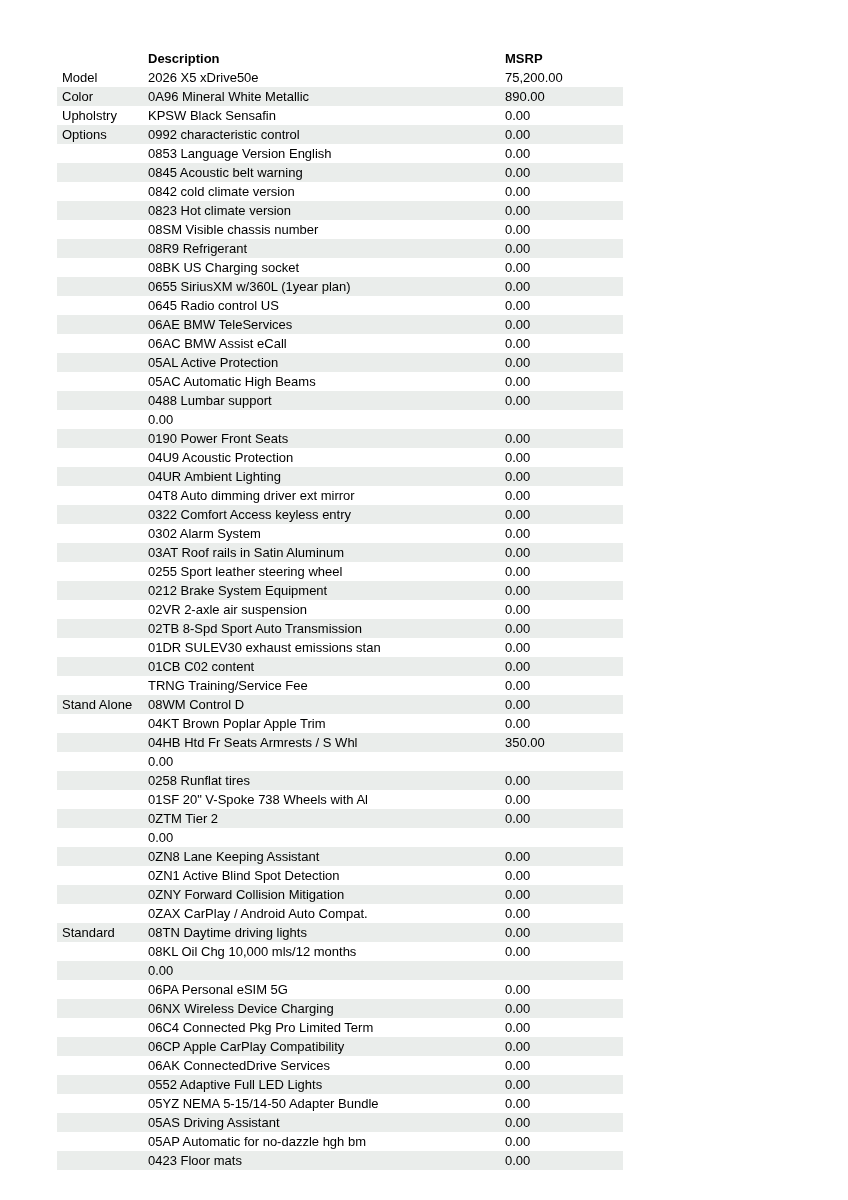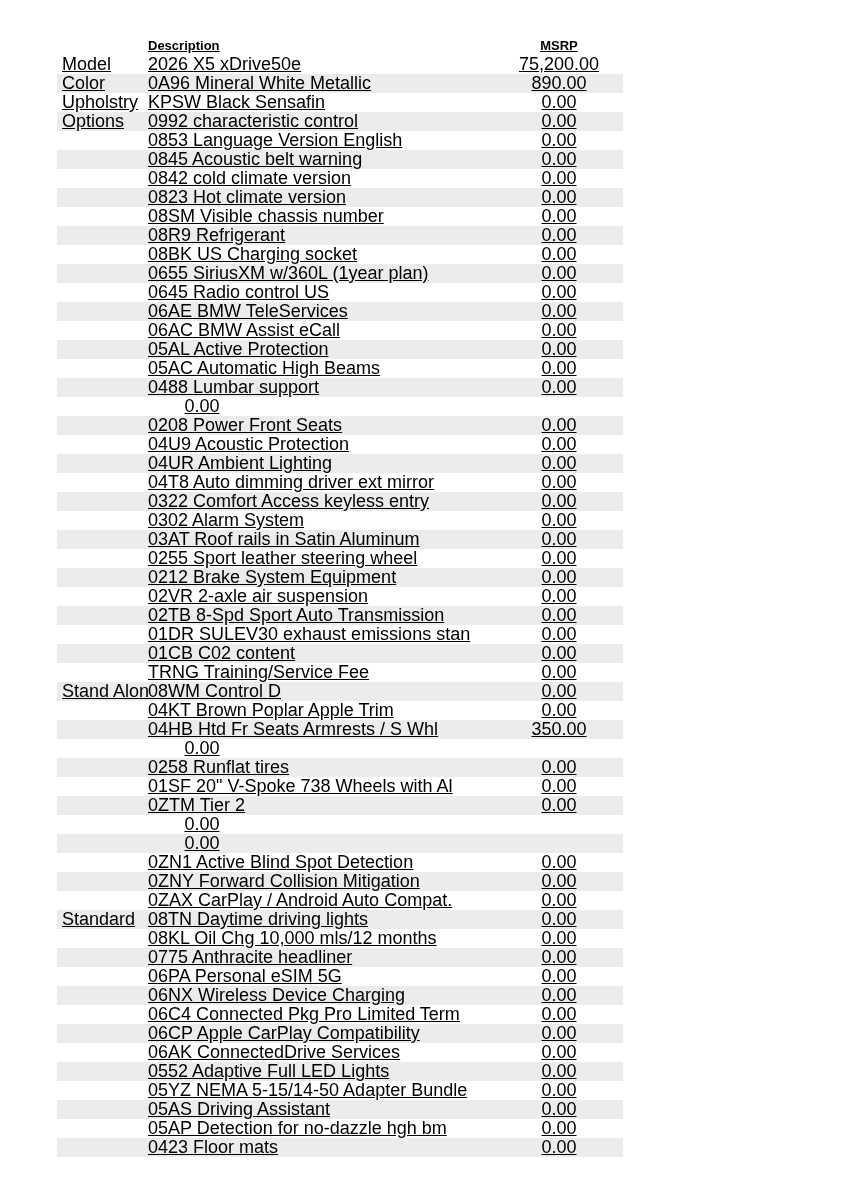--- a/index.html
+++ b/index.html
@@ -8,59 +8,58 @@
     background: #ffffff;
   }
   body {
     width: 848px;
     height: 1200px;
     font-family: "Liberation Sans", sans-serif;
     color: #000000;
     overflow: hidden;
   }
   .doc {
-    padding-top: 35px;
+    padding-top: 48px;
     padding-left: 57px;
     box-sizing: border-box;
-    text-decoration: underline;
   }
   .table {
     width: 566px;
   }
   .header-row {
     display: flex;
     align-items: center;
     height: 20px;
     font-size: 13px;
     font-weight: bold;
   }
   .rows .row {
     display: flex;
     align-items: center;
     height: 19px;
-    font-size: 18px;
+    font-size: 13px;
   }
   .rows .row:nth-child(even) {
     background: #eaedeb;
   }
   .cell-cat {
     width: 91px;
     padding-left: 5px;
     box-sizing: border-box;
     white-space: nowrap;
     overflow: hidden;
   }
   .cell-desc {
     flex: 1;
     white-space: nowrap;
     overflow: hidden;
   }
   .cell-msrp {
     width: 118px;
-    text-align: center;
+    text-align: left;
     padding-right: 10px;
     box-sizing: border-box;
     white-space: nowrap;
   }
 </style>
 </head>
 <body>
 
 <div class="doc">
   <div class="table">
@@ -180,21 +179,21 @@
     <div class="cell-msrp">0.00</div>
   </div>
 
   <div class="row">
     <div class="cell-cat"></div>
     <div class="cell-msrp">0.00</div>
   </div>
 
   <div class="row">
     <div class="cell-cat"></div>
-    <div class="cell-desc">0208 Power Front Seats</div>
+    <div class="cell-desc">0190 Power Front Seats</div>
     <div class="cell-msrp">0.00</div>
   </div>
 
   <div class="row">
     <div class="cell-cat"></div>
     <div class="cell-desc">04U9 Acoustic Protection</div>
     <div class="cell-msrp">0.00</div>
   </div>
 
   <div class="row">
@@ -310,20 +309,21 @@
     <div class="cell-msrp">0.00</div>
   </div>
 
   <div class="row">
     <div class="cell-cat"></div>
     <div class="cell-msrp">0.00</div>
   </div>
 
   <div class="row">
     <div class="cell-cat"></div>
+    <div class="cell-desc">0ZN8 Lane Keeping Assistant</div>
     <div class="cell-msrp">0.00</div>
   </div>
 
   <div class="row">
     <div class="cell-cat"></div>
     <div class="cell-desc">0ZN1 Active Blind Spot Detection</div>
     <div class="cell-msrp">0.00</div>
   </div>
 
   <div class="row">
@@ -345,21 +345,20 @@
   </div>
 
   <div class="row">
     <div class="cell-cat"></div>
     <div class="cell-desc">08KL Oil Chg 10,000 mls/12 months</div>
     <div class="cell-msrp">0.00</div>
   </div>
 
   <div class="row">
     <div class="cell-cat"></div>
-    <div class="cell-desc">0775 Anthracite headliner</div>
     <div class="cell-msrp">0.00</div>
   </div>
 
   <div class="row">
     <div class="cell-cat"></div>
     <div class="cell-desc">06PA Personal eSIM 5G</div>
     <div class="cell-msrp">0.00</div>
   </div>
 
   <div class="row">
@@ -399,21 +398,21 @@
   </div>
 
   <div class="row">
     <div class="cell-cat"></div>
     <div class="cell-desc">05AS Driving Assistant</div>
     <div class="cell-msrp">0.00</div>
   </div>
 
   <div class="row">
     <div class="cell-cat"></div>
-    <div class="cell-desc">05AP Detection for no-dazzle hgh bm</div>
+    <div class="cell-desc">05AP Automatic for no-dazzle hgh bm</div>
     <div class="cell-msrp">0.00</div>
   </div>
 
   <div class="row">
     <div class="cell-cat"></div>
     <div class="cell-desc">0423 Floor mats</div>
     <div class="cell-msrp">0.00</div>
   </div>
 </div>
 

